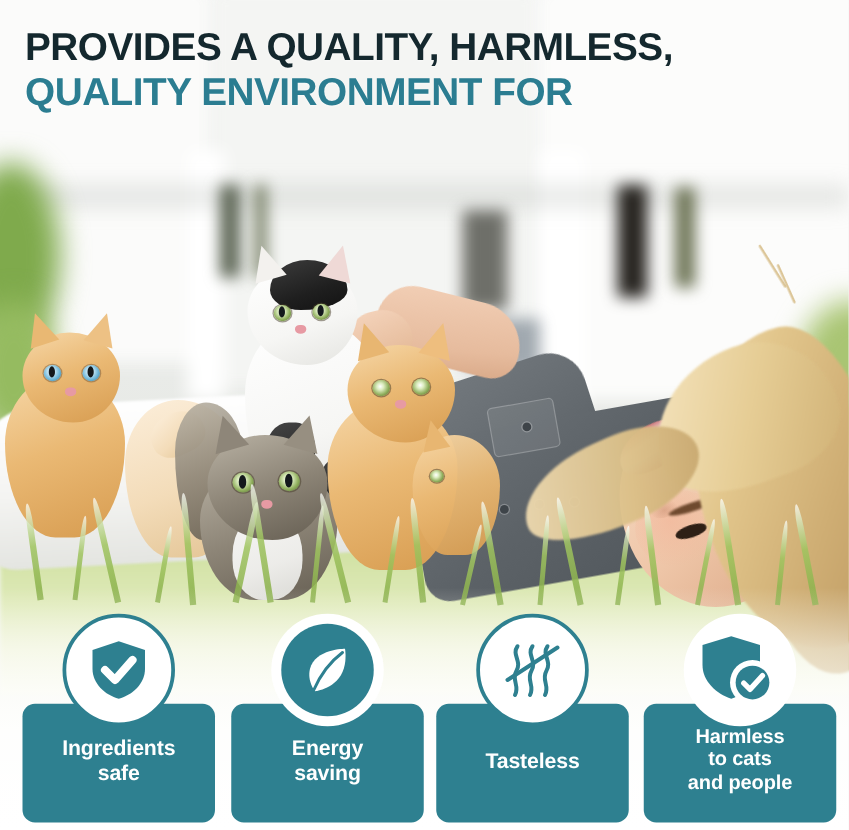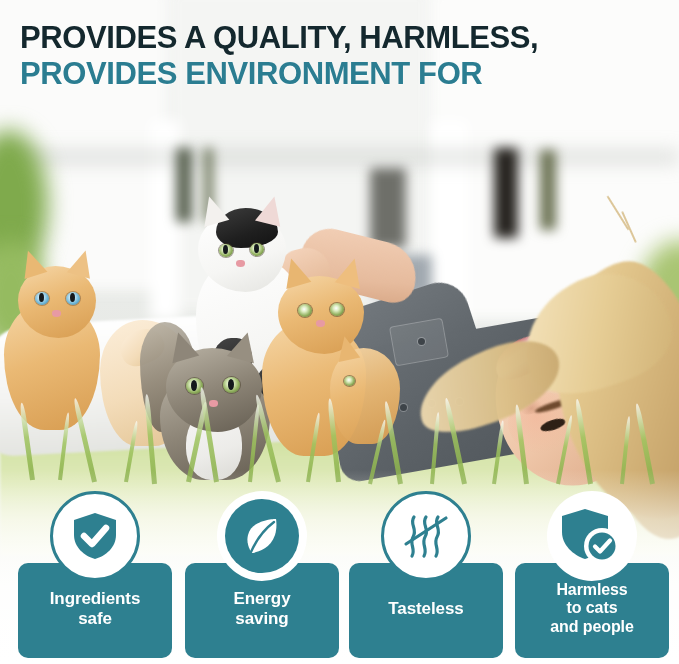--- a/index.html
+++ b/index.html
@@ -440,21 +440,21 @@
     <div class="blade" style="left:556px;top:414px;width:4px;height:70px;transform:rotate(11deg);"></div>
     <div class="blade" style="left:588px;top:398px;width:5px;height:86px;transform:rotate(-9deg);"></div>
     <div class="blade" style="left:620px;top:416px;width:4px;height:68px;transform:rotate(6deg);"></div>
     <div class="blade" style="left:650px;top:402px;width:5px;height:82px;transform:rotate(-11deg);"></div>
 
     <div class="bottom-fade"></div>
   </div>
 
   <div class="headline">
     <span class="ln ln-dark">PROVIDES A QUALITY, HARMLESS,</span>
-    <span class="ln ln-teal">PROVIDES ENVIRONMENT FOR</span>
+    <span class="ln ln-teal">QUALITY ENVIRONMENT FOR</span>
   </div>
 
   <div class="features">
 
     <div class="feature" id="f1">
       <div class="feature-card">
         <div class="feature-label">Ingredients<br>safe</div>
       </div>
       <div class="icon-wrap icon-outline">
         <svg class="icon-svg" width="46" height="50" viewBox="0 0 46 50" aria-hidden="true">

